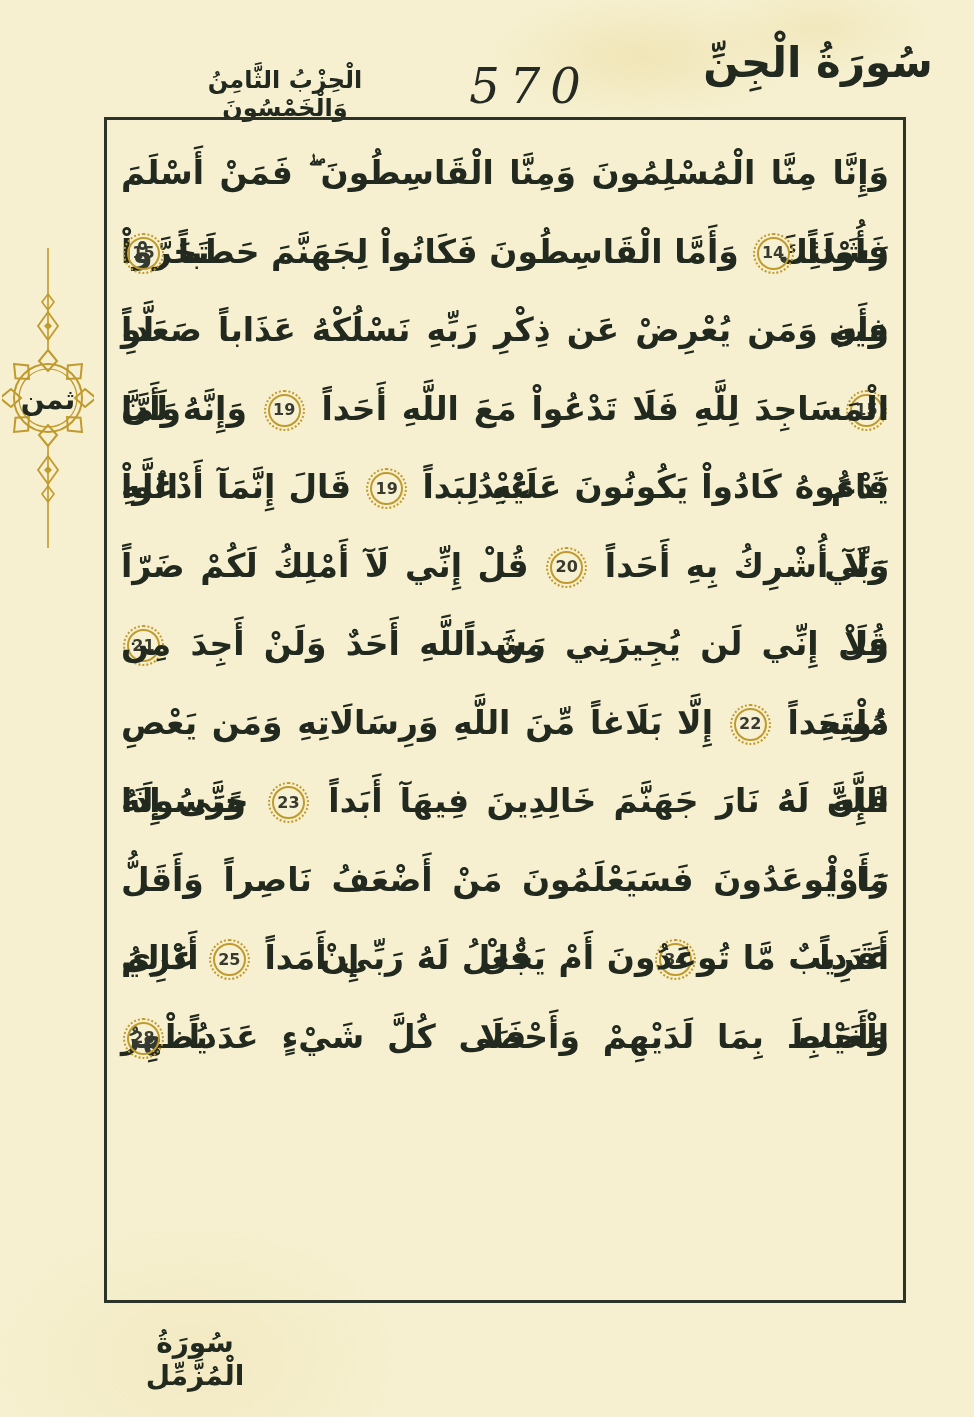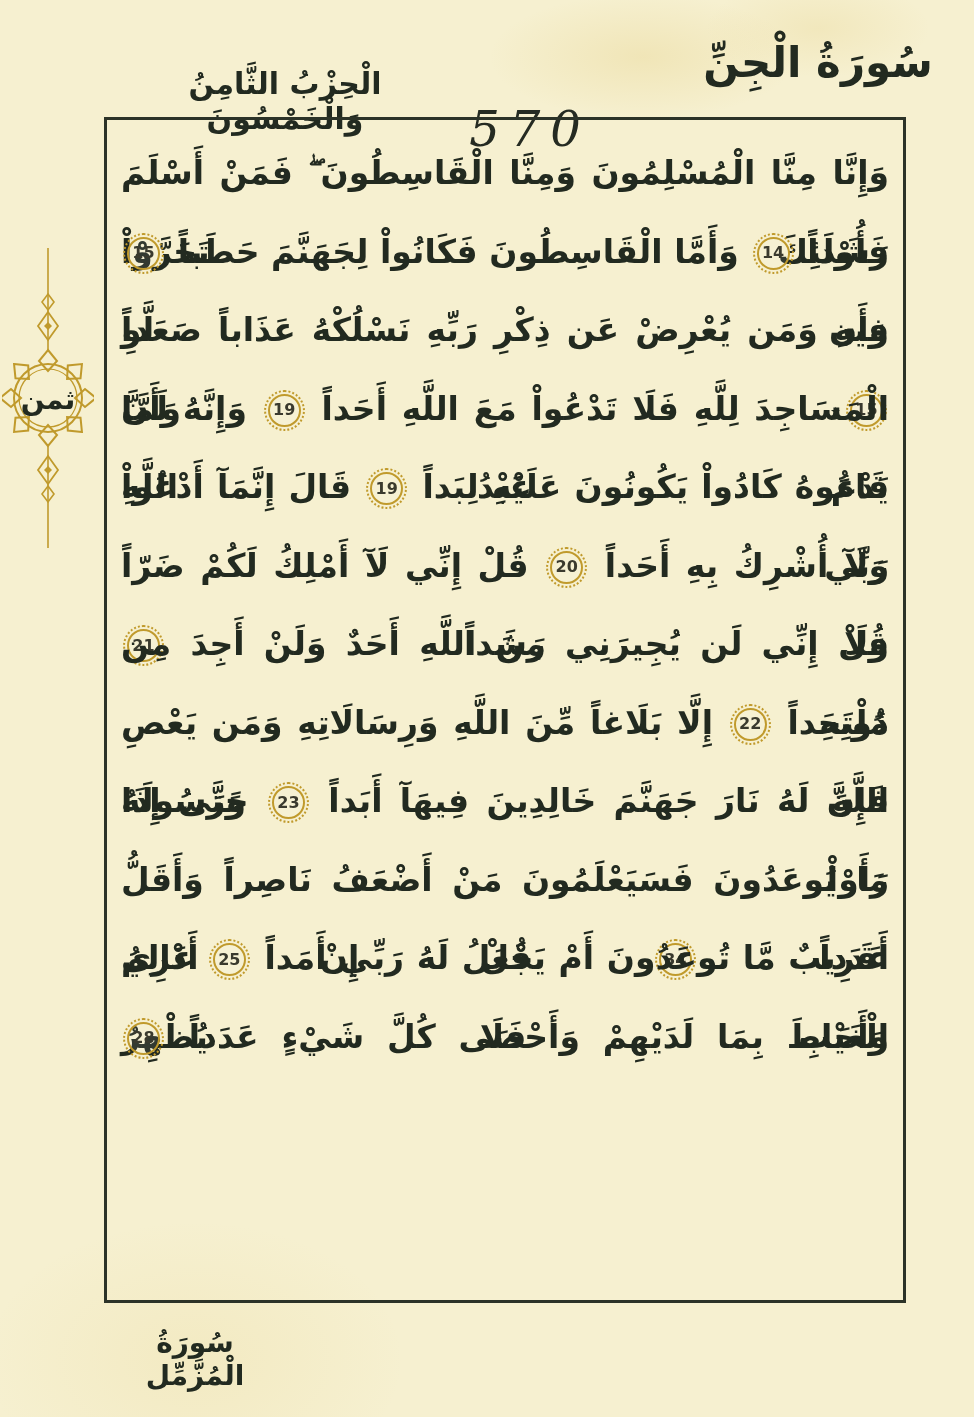--- a/index.html
+++ b/index.html
@@ -25,25 +25,25 @@
   
   .surah-title{
     position:absolute; top:38px; right:36px; width:240px;
     text-align:center; font-size:42px; font-weight:700; color:var(--ink);
     letter-spacing:-1px;
   }
   .page-number{
     position:absolute; top:58px; left:455px; width:150px;
     text-align:center; direction:ltr;
     font-family:"DejaVu Serif", serif; font-style:italic;
-    font-size:48px; letter-spacing:10px; color:#252b22;margin-top:43px;
+    font-size:48px; letter-spacing:10px; color:#252b22;
   }
   .hizb-label{
     position:absolute; top:66px; left:150px; width:270px;
-    text-align:center; font-size:30px; font-weight:700; color:var(--ink);
+    text-align:center; font-size:24px; font-weight:700; color:var(--ink);
   }
 
   
   .text-frame{
     position:absolute; left:104px; top:117px; width:802px; height:1186px;
     border:3px solid #2c3328;
     padding:14px 14px;
   }
   .qlines{height:100%;}
   .qline{

